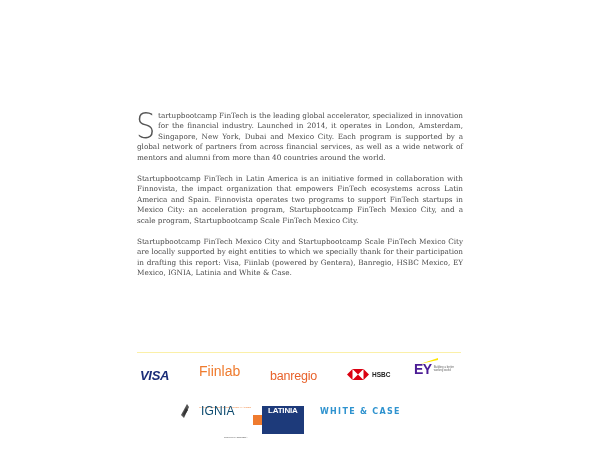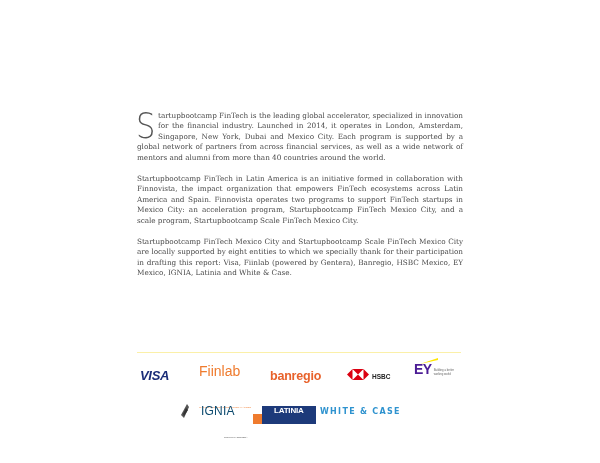--- a/index.html
+++ b/index.html
@@ -15,48 +15,48 @@
     .para { margin: 0 0 11px 0; }
     .dropcap {
       float: left; font-family: "DejaVu Sans", sans-serif; font-weight: 200;
       font-size: 36px; line-height: 28px; color: #555; margin: 1px 3px 0 -1px;
       transform: scaleX(0.85); transform-origin: left top; width: 19px;
     }
     .divider {
       position: absolute; left: 137px; top: 352px; width: 324px; height: 1px;
       background: #fbf0a8;
     }
-    .logo { position: absolute; display: flex; align-items: flex-end; }
+    .logo { position: absolute; display: flex; align-items: center; }
     .visa {
       left: 140px; top: 368px; font-family: "Liberation Sans", sans-serif; font-weight: bold;
       font-style: italic; font-size: 13px; color: #1a2c78; letter-spacing: -0.3px;
     }
     .fiinlab { left: 199px; top: 364px; flex-direction: column; align-items: flex-start; gap: 27px; }
     .fiinlab-name {
       font-family: "Liberation Sans", sans-serif; font-size: 14px; color: #ef7b2e; line-height: 14px;
     }
     .fiinlab-tag { font-size: 2.5px; color: #ef7b2e; font-family: "Liberation Sans", sans-serif; margin-top: 1px; letter-spacing: 0.1px; }
     .fiinlab-powered { font-size: 2.3px; color: #555; margin-left: 25px; font-family: "Liberation Sans", sans-serif; }
     .banregio {
-      left: 270px; top: 369px; font-family: "Liberation Sans", sans-serif; font-weight: bold;
+      left: 270px; top: 369px; font-family: "Liberation Sans", sans-serif; font-weight: normal;
       font-size: 12.5px; color: #e8622b; letter-spacing: -0.2px;
     }
     .hsbc { left: 347px; top: 369px; }
     .hsbc-mark { width: 22px; height: 11px; position: relative; }
     .hsbc-name { font-family: "Liberation Sans", sans-serif; font-weight: bold; font-size: 6.5px; color: #222; margin-left: 3px; }
     .ey { left: 414px; top: 362px; }
     .ey-name { font-family: "Liberation Sans", sans-serif; font-weight: bold; font-size: 14px; color: #4c1d95; line-height: 14px; letter-spacing: -0.5px; }
     .ey-tag { font-family: "Liberation Sans", sans-serif; font-size: 2.8px; color: #666; margin-left: 2px; line-height: 3.5px; width: 22px; }
     .ignia { left: 181px; top: 404px; }
     .ignia-name { font-family: "Liberation Sans", sans-serif; font-size: 12px; color: #0c4a6e; margin-left: 12px; letter-spacing: 0.2px; }
     .latinia { left: 253px; top: 406px; }
     .latinia-box { width: 9px; height: 10px; background: #ef7b2e; }
     .latinia-name {
       background: #1d3a7a; color: #fff; font-family: "Liberation Sans", sans-serif; font-weight: bold;
-      font-size: 8px; height: 18px; line-height: 10px; padding: 0 12px; letter-spacing: -0.2px;
+      font-size: 8px; height: 28px; line-height: 10px; padding: 0 6px; letter-spacing: -0.2px;
     }
     .whitecase {
       left: 320px; top: 407px; font-family: "DejaVu Sans", sans-serif; font-weight: bold;
       font-size: 8px; color: #2f93cf; letter-spacing: 1.3px;
     }
   </style>
 </head>
 <body>
 
 <div class="text-block">

